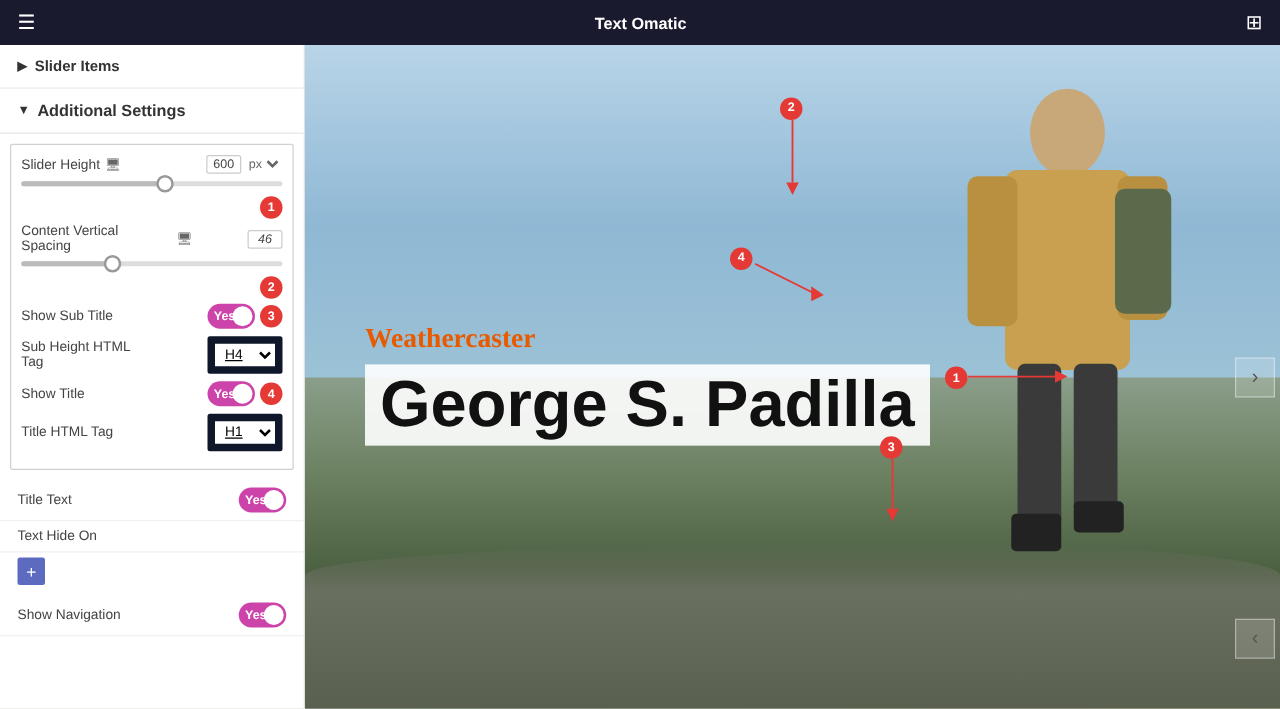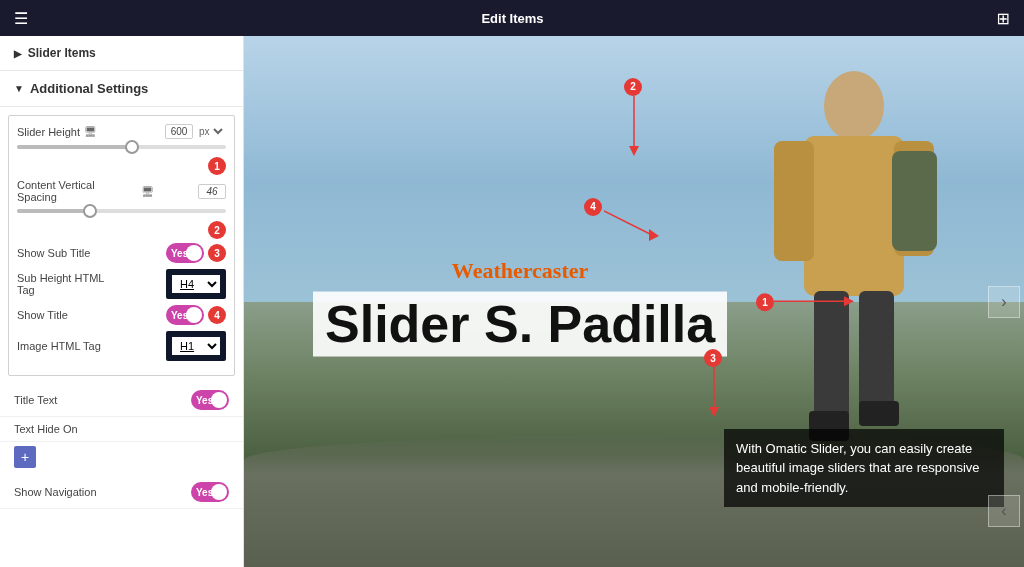--- a/index.html
+++ b/index.html
@@ -200,24 +200,23 @@
     }
 
     .slide-bg {
       position: absolute;
       inset: 0;
       background: linear-gradient(135deg, #a8b8c8 0%, #7899b0 30%, #9aadbe 60%, #c5b898 100%);
     }
 
     .slide-content {
       position: absolute;
-      left: 69px;
+      left: 48px;
       top: 50%;
       transform: translateY(-40%);
-      text-align: center;
     }
 
     .subtitle-text {
       font-size: 22px;
       font-weight: 700;
       color: #e85a00;
       margin-bottom: 8px;
       font-family: Georgia, serif;
     }
 
@@ -263,21 +262,21 @@
     .nav-arrow.left { right: 4px; bottom: 30px; top: auto; transform: none; }
 
     .sidebar::-webkit-scrollbar { width: 4px; }
     .sidebar::-webkit-scrollbar-thumb { background: #ccc; border-radius: 2px; }
   </style>
 </head>
 <body>
 
 <div class="top-bar">
   <span class="top-bar-icon">☰</span>
-  <span class="top-bar-title">Edit Items</span>
+  <span class="top-bar-title">Text Omatic</span>
   <span class="top-bar-icon">⊞</span>
 </div>
 
 <div class="main-layout">
 
   <div class="sidebar">
 
     <div class="sidebar-section-header">
       <span class="arrow">▶</span>
       <span>Slider Items</span>
@@ -359,21 +358,21 @@
         <div style="display:flex;align-items:center;gap:4px;">
           <div class="toggle-switch">
             <span class="toggle-label">Yes</span>
             <div class="knob"></div>
           </div>
           <div class="red-circle">4</div>
         </div>
       </div>
 
       <div class="setting-row" style="margin-top:6px;">
-        <span>Image HTML Tag</span>
+        <span>Title HTML Tag</span>
         <select class="select-input">
           <option>H1</option>
           <option>H2</option>
           <option>H3</option>
           <option>H4</option>
         </select>
       </div>
     </div>
 
     <div class="setting-simple-row">
@@ -421,26 +420,23 @@
       <rect x="70" y="240" width="35" height="130" rx="6" fill="#3a3a3a"></rect>
       <rect x="115" y="240" width="35" height="120" rx="6" fill="#3a3a3a"></rect>
       <rect x="65" y="360" width="40" height="30" rx="4" fill="#222"></rect>
       <rect x="115" y="350" width="40" height="25" rx="4" fill="#222"></rect>
 
       <rect x="148" y="100" width="45" height="100" rx="8" fill="#5a6a4a"></rect>
     </svg>
 
     <div class="slide-content">
       <div class="subtitle-text">Weathercaster</div>
-      <div class="title-text">Slider S. Padilla</div>
-    </div>
-
-    <div class="body-text-box">
-      <span>With Omatic Slider, you can easily create beautiful image sliders that are responsive and mobile-friendly.</span>
-    </div>
+      <div class="title-text">George S. Padilla</div>
+    </div>
+
 
     <div style="position:absolute;right:250px;top:50%;transform:translateY(-50%);">
       <div class="red-circle">1</div>
       <svg width="80" height="20" style="position:absolute;right:-80px;top:50%;transform:translateY(-50%);">
         <line x1="0" y1="10" x2="70" y2="10" stroke="#e53935" stroke-width="1.5"></line>
         <polygon points="70,5 80,10 70,15" fill="#e53935"></polygon>
       </svg>
     </div>
 
     <div style="position:absolute;top:40px;left:50%;transform:translateX(-50%);">

